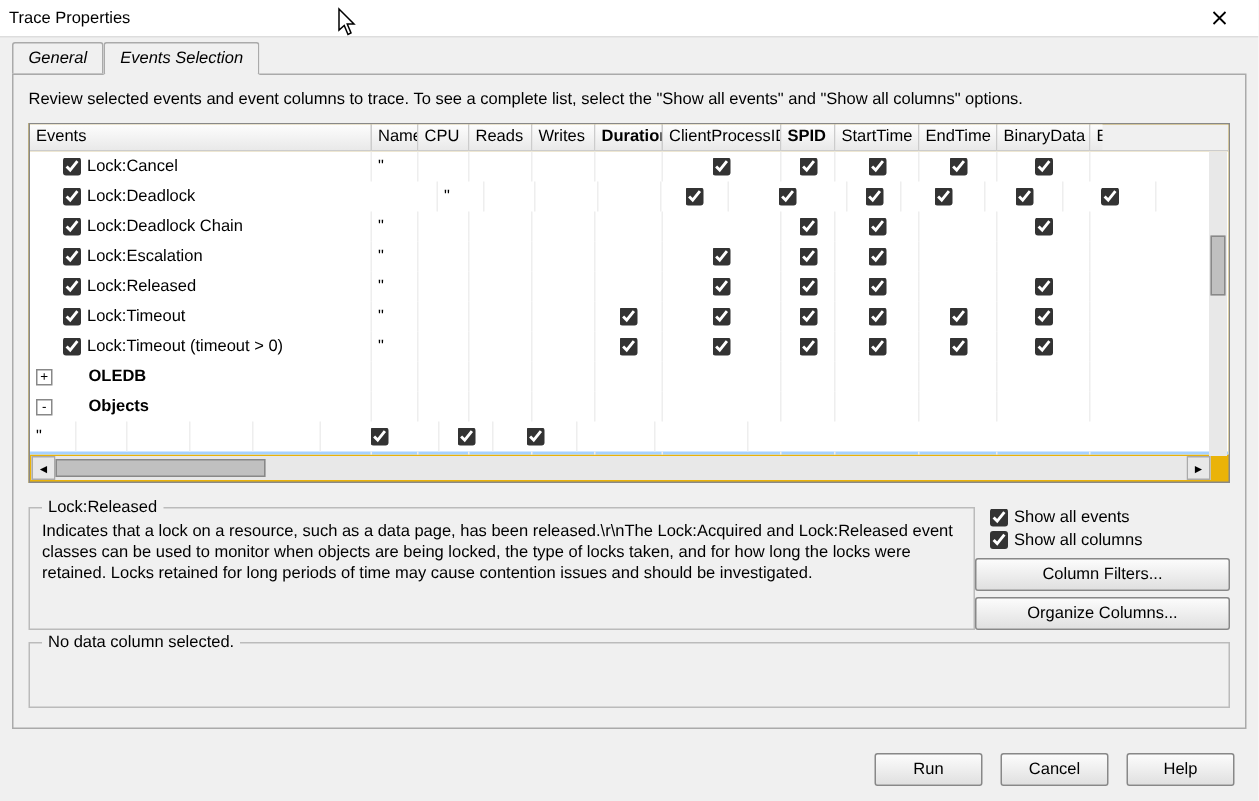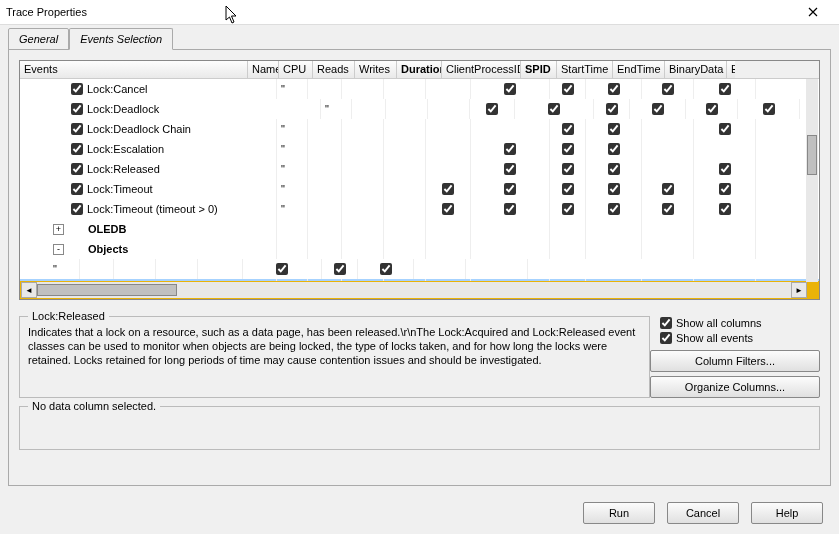--- a/index.html
+++ b/index.html
@@ -12,21 +12,21 @@
   .tabs { display: flex; margin: 2px 0 0 8px; font-style: italic; }
   .tab { padding: 4px 10px; border: 1px solid #aaa; background: #f0f0f0; position: relative; top: 1px; cursor: pointer; border-top-left-radius:2px; border-top-right-radius:2px;}
   .tab.inactive { border-bottom: 1px solid #aaa; background:#f0f0f0;}
   .tab.active { background: #f0f0f0; border-bottom: 1px solid #f0f0f0; z-index: 2; }
   .tabcontent { border: 1px solid #aaa; margin: 0 8px 8px 8px; padding: 10px 10px 8px 10px; background: #f0f0f0; position: absolute; top: 24px; left:0; right:0; bottom: 40px;}
   .instr { margin-bottom: 10px; color: #000; }
   .grid-wrap { position: relative; height: 240px; border: 1px solid #888; background: #eab308; }
   .grid-head { display: flex; height: 18px; background: #f0f0f0; border-bottom: 1px solid #ccc; }
   .gh { border-right: 1px solid #ccc; padding: 2px 4px; overflow: hidden; white-space: nowrap; background: linear-gradient(#fdfdfd,#e9e9e9); }
   .grid-body { height: 202px; overflow: hidden; position: relative; background:#fff;}
-  .row { display: flex; height: 20px; align-items: flex-start; padding-left: 29px; }
+  .row { display: flex; height: 20px; align-items: flex-start; }
   .row.sel { background: #0a7ad1; color: #fff; }
   .row.sel { background: #a6d2ff; color:#000;}
   .cell { border-right: 1px solid #eee; height: 100%; display: flex; align-items: center; padding: 0 4px; overflow: hidden; white-space: nowrap; }
   .cell.ev { display:flex; align-items:center; gap:4px; }
   .treebox { width:11px; height:11px; border:1px solid #888; display:flex; align-items:center; justify-content:center; font-size:9px; line-height:1; background:#fff; color:#000;}
   .treeindent { width: 14px; display:inline-block;}
   .chk { width:12px; height:12px; accent-color:#333; }
   .grid-hscroll { position:absolute; bottom:1px; left:1px; right:12px; height:16px; display:flex; align-items:center; background:#f0f0f0;}
   .arrowbtn { width:16px; height:16px; border:1px solid #aaa; background:#e8e8e8; display:flex; align-items:center; justify-content:center; font-size:8px;}
   .htrack { flex:1; position:relative; height:16px; background:#e8e8e8;}
@@ -68,20 +68,21 @@
       <path d="M0 0 L0 14 L3.5 11 L6 17 L8 16 L5.5 10 L10 10 Z" fill="#fff" stroke="#000" stroke-width="1"></path>
     </svg>
 </div>
 
 <div class="client">
   <div class="tabs">
     <div class="tab inactive">General</div>
     <div class="tab active">Events Selection</div>
   </div>
   <div class="tabcontent">
+    <div class="instr">Review selected events and event columns to trace. To see a complete list, select the "Show all events" and "Show all columns" options.</div>
 
     <div class="grid-wrap">
       <div class="grid-head" id="gridHead">
           <div class="gh" style="width: 228px;">Events</div>
           <div class="gh" style="width: 31px;">Name</div>
           <div class="gh" style="width: 34px;">CPU</div>
           <div class="gh" style="width: 42px;">Reads</div>
           <div class="gh" style="width: 42px;">Writes</div>
           <div class="gh" style="width: 45px; font-weight: bold;">Duration</div>
           <div class="gh" style="width: 79px;">ClientProcessID</div>
@@ -369,25 +370,25 @@
     </div>
 
     <div class="desc-section">
       <div class="groupbox descbox">
         <span class="legend">Lock:Released</span>
         <div class="desctext">Indicates that a lock on a resource, such as a data page, has been released.\r\nThe Lock:Acquired and Lock:Released event classes can be used to monitor when objects are being locked, the type of locks taken, and for how long the locks were retained. Locks retained for long periods of time may cause contention issues and should be investigated.</div>
       </div>
       <div class="options">
         <label>
           <input type="checkbox" class="chk" checked="" style="">
-          <span>Show all columns</span>
+          <span>Show all events</span>
         </label>
         <label>
           <input type="checkbox" class="chk" checked="" style="">
-          <span>Show all events</span>
+          <span>Show all columns</span>
         </label>
         <div class="btnline">
           <button class="wbtn">Column Filters...</button>
           <button class="wbtn">Organize Columns...</button>
         </div>
       </div>
     </div>
 
     <div class="groupbox no-col">
       <span class="legend">No data column selected.</span>

